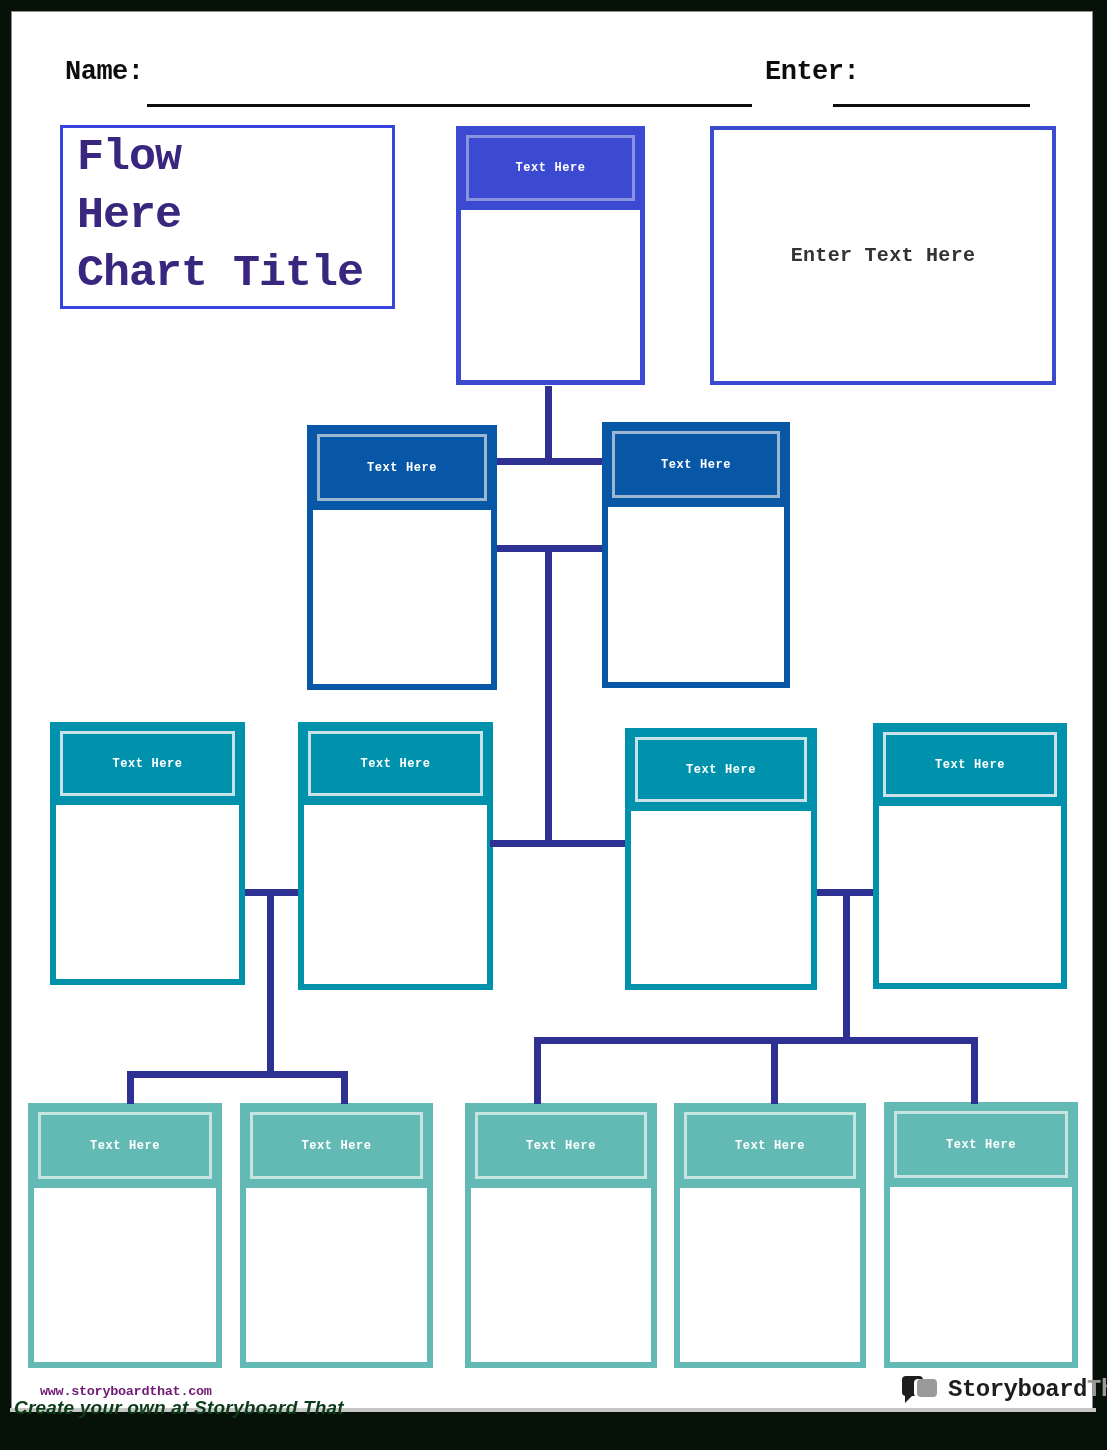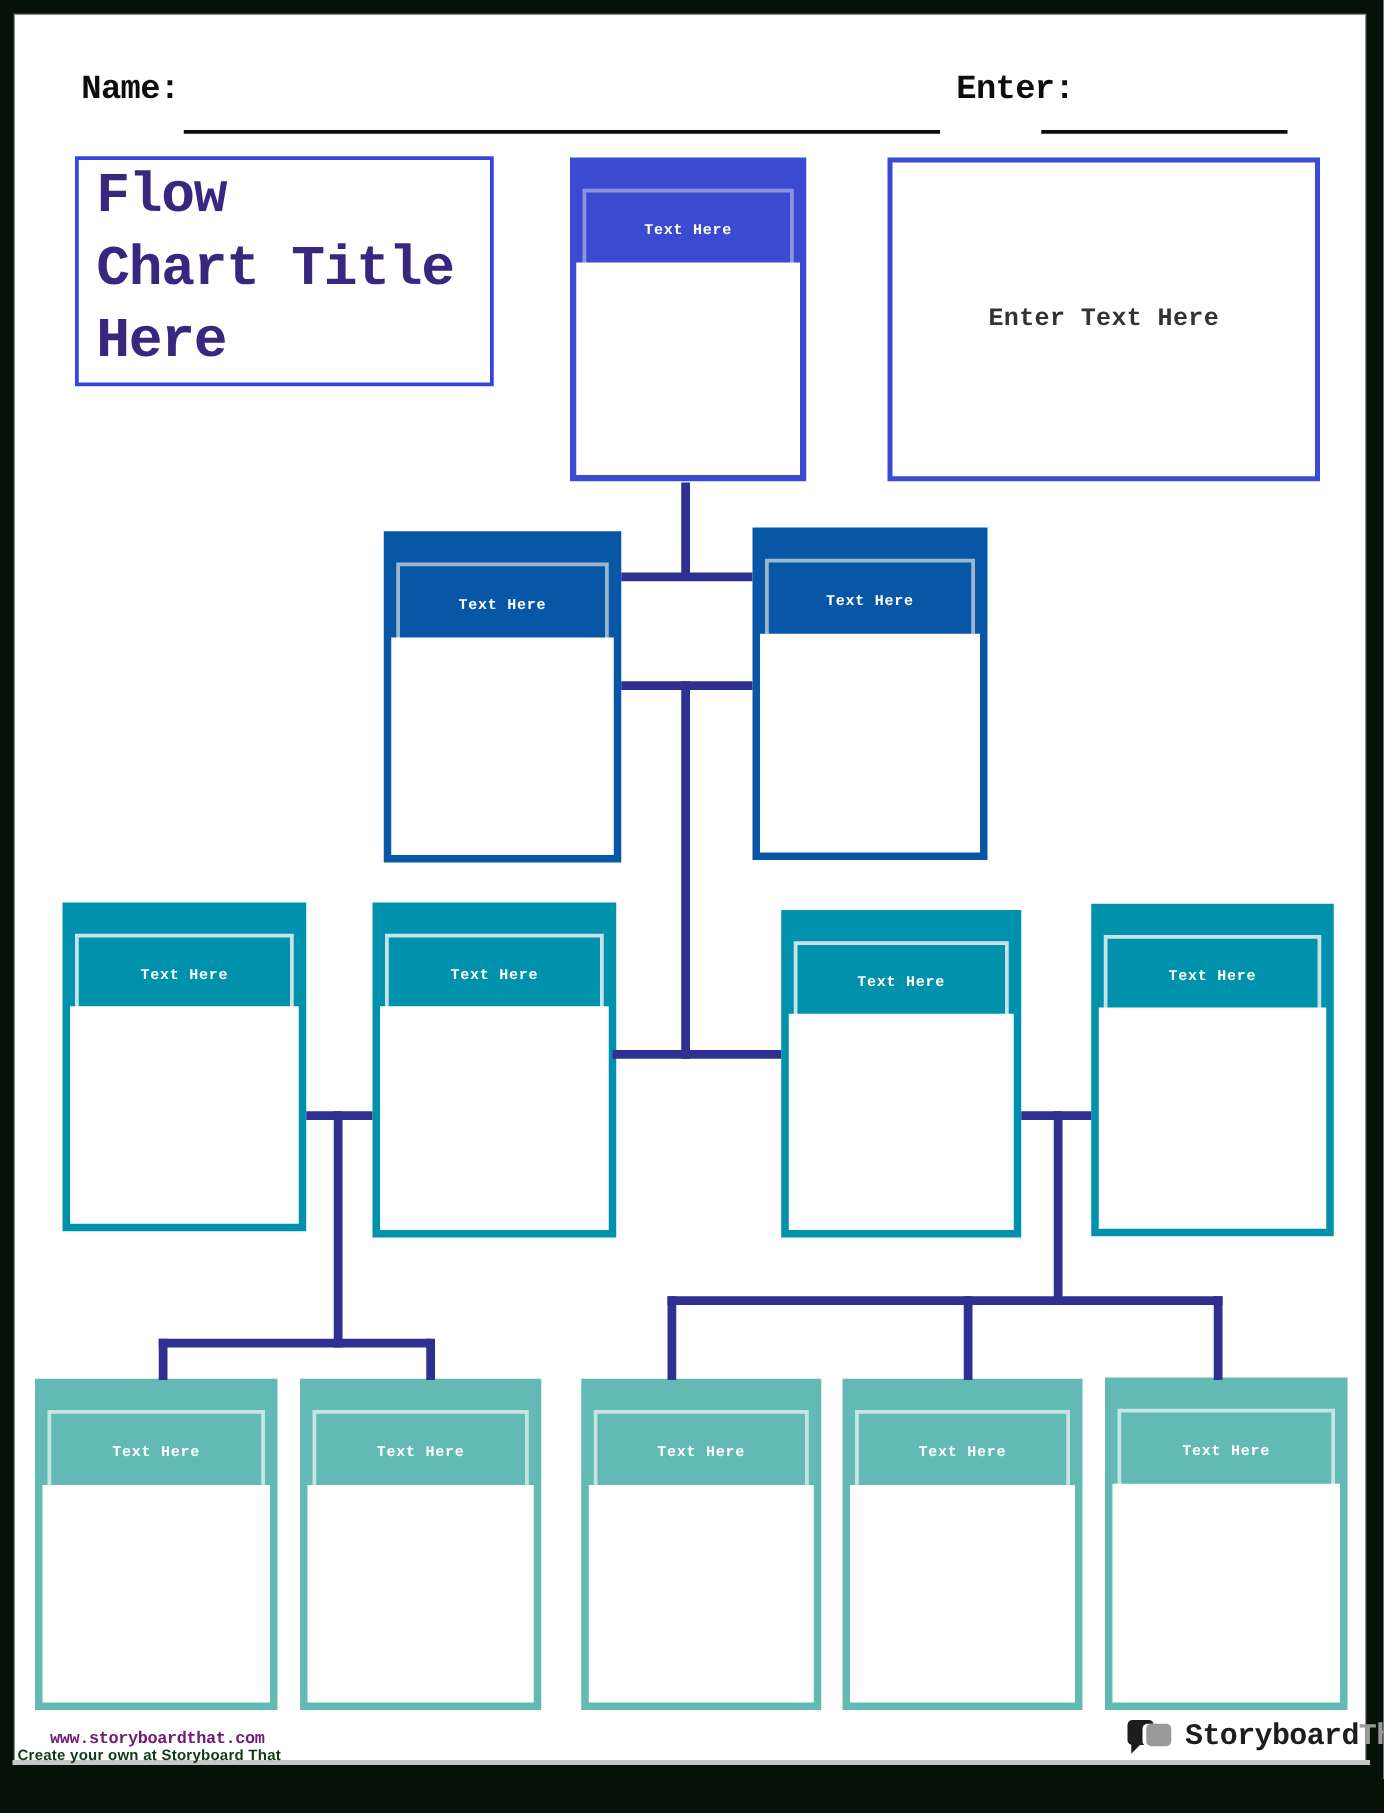--- a/index.html
+++ b/index.html
@@ -10,21 +10,21 @@
   
   .field-label{position:absolute;font-weight:bold;font-size:27px;color:#0d0d0d;letter-spacing:-0.5px;}
   .write-line{position:absolute;height:3px;background:#0d0d0d;}
 
   
   .title-box{position:absolute;left:48px;top:113px;width:335px;height:184px;border:3px solid #3645e0;box-sizing:border-box;}
   .title-text{padding:1px 8px 0 14px;font-size:45px;line-height:58px;font-weight:800;color:#38267f;letter-spacing:-1px;}
 
   
   .node{position:absolute;box-sizing:border-box;}
-  .node .hdr{position:absolute;left:0;top:16px;right:0;display:flex;align-items:center;justify-content:center;}
+  .node .hdr{position:absolute;left:0;top:0;right:0;display:flex;align-items:center;justify-content:center;}
   .node .stroke{position:absolute;left:10px;right:10px;top:9px;bottom:9px;border:3px solid rgba(255,255,255,0.55);}
   .node .lbl{position:relative;color:#ffffff;font-weight:bold;font-size:12px;letter-spacing:0.6px;}
   .node .body{position:absolute;left:6px;right:6px;bottom:6px;background:#ffffff;}
 
   .lv-root{background:#3c4ad1;}
   .lv-root .hdr{height:84px;}
   .lv-root .body{top:84px;left:5px;right:5px;bottom:5px;}
   .lv-root .stroke{border-color:#8a94de;}
 
   .lv2{background:#0857a6;}
@@ -54,38 +54,38 @@
   .logo{position:absolute;left:890px;top:1362px;display:flex;align-items:center;gap:8px;}
   .logo-icon{position:relative;width:38px;height:30px;}
   .bubble-black{position:absolute;left:0;top:2px;width:21px;height:20px;background:#1d1d1d;border-radius:4px;}
   .bubble-tail{position:absolute;left:3px;top:20px;width:0;height:0;border-top:9px solid #1d1d1d;border-right:9px solid transparent;}
   .bubble-gray{position:absolute;left:15px;top:5px;width:20px;height:18px;background:#9a9a9a;border-radius:4px;box-shadow:-3px 0 0 #ffffff;}
   .logo-text{font-size:24px;font-weight:bold;color:#1d1d1d;letter-spacing:-0.5px;}
   .logo-text .that{color:#9a9a9a;}
 
   
   .page-shadow{position:absolute;left:10px;top:1408px;width:1086px;height:4px;background:#c6c6c6;}
-  .banner-text{position:absolute;left:14px;top:1397px;font-size:12px;font-weight:bold;color:#0c3b18;letter-spacing:0.2px;}
+  .banner-text{position:absolute;left:14px;top:1397px;font-size:19px;font-weight:bold;color:#0c3b18;letter-spacing:0.2px;font-style:italic;}
 </style>
 </head>
 <body>
 
 <div class="canvas">
   <div class="page">
 
     <div class="field-label" style="left:53px;top:45px;">Name:</div>
     <div class="write-line" style="left:135px;top:92px;width:605px;"></div>
     <div class="field-label" style="left:753px;top:45px;">Enter:</div>
     <div class="write-line" style="left:821px;top:92px;width:197px;"></div>
 
     <div class="title-box">
       <div class="title-text">
         <div>Flow</div>
+        <div>Here</div>
         <div>Chart Title</div>
-        <div>Here</div>
       </div>
     </div>
 
     <div class="node lv-root" style="left:444px;top:114px;width:189px;height:259px;">
       <div class="hdr">
         <div class="stroke"></div>
         <div class="lbl">Text Here</div>
       </div>
       <div class="body"></div>
     </div>

